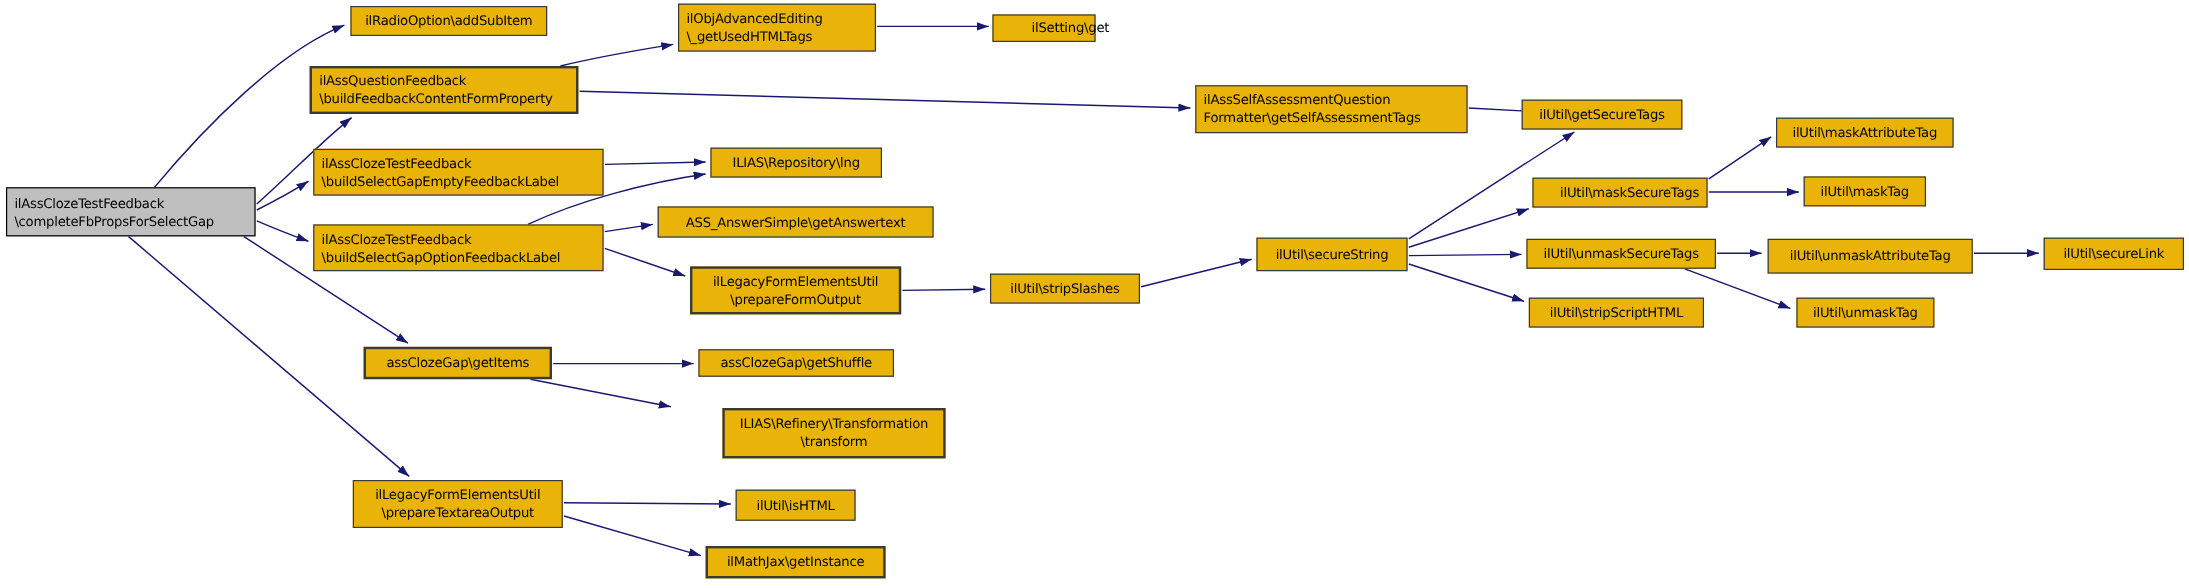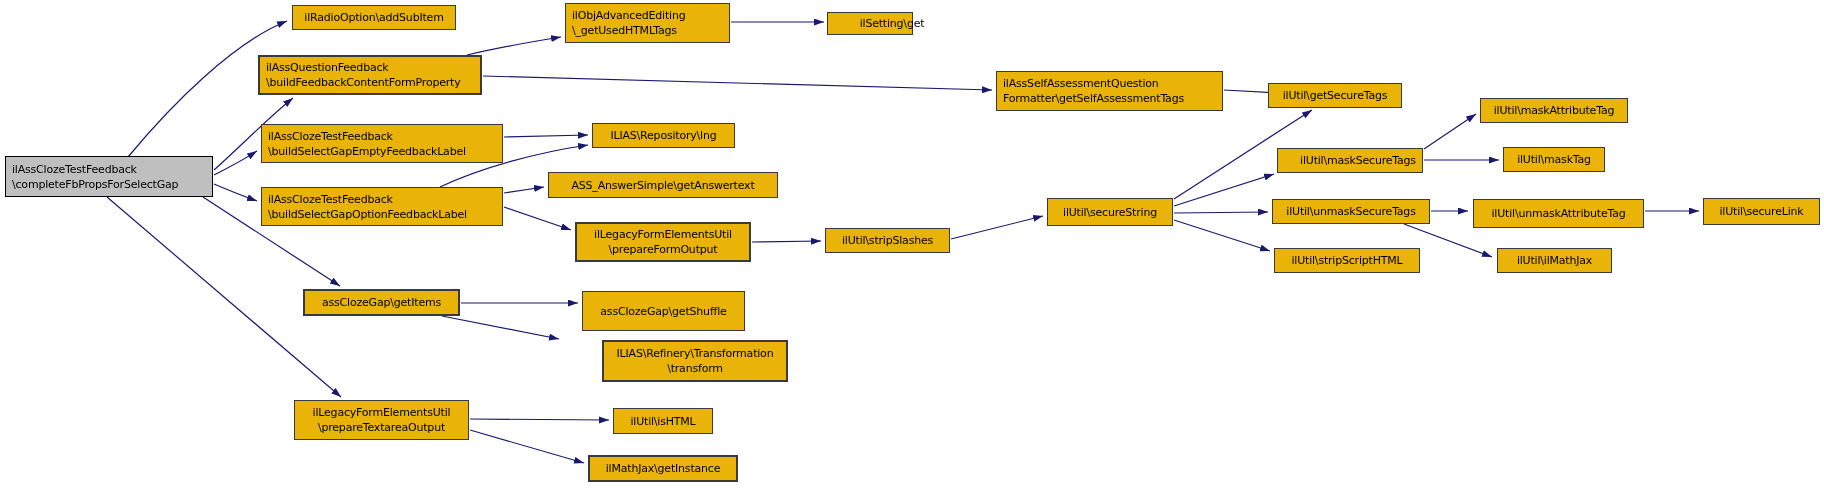--- a/index.html
+++ b/index.html
@@ -86,33 +86,33 @@
     <div class="node align-left" style="left: 261px; top: 187px; width: 242px; height: 39px;"><span class="lbl">ilAssClozeTestFeedback
 \buildSelectGapOptionFeedbackLabel</span></div>
     <div class="node align-left" style="left: 565px; top: 3px; width: 165px; height: 40px;"><span class="lbl">ilObjAdvancedEditing
 \_getUsedHTMLTags</span></div>
     <div class="node" style="left: 827px; top: 12px; width: 86px; height: 23px; padding-left: 44px;"><span class="lbl">ilSetting\get</span></div>
     <div class="node" style="left: 592px; top: 123px; width: 143px; height: 25px;"><span class="lbl">ILIAS\Repository\lng</span></div>
     <div class="node" style="left: 548px; top: 172px; width: 230px; height: 26px;"><span class="lbl">ASS_AnswerSimple\getAnswertext</span></div>
     <div class="node bold" style="left: 575px; top: 222px; width: 176px; height: 40px;"><span class="lbl">ilLegacyFormElementsUtil
 \prepareFormOutput</span></div>
     <div class="node bold" style="left: 303px; top: 289px; width: 157px; height: 27px;"><span class="lbl">assClozeGap\getItems</span></div>
-    <div class="node" style="left: 582px; top: 291px; width: 163px; height: 40px;"><span class="lbl">assClozeGap\getShuffle</span></div>
+    <div class="node" style="left: 582px; top: 291px; width: 163px; height: 23px;"><span class="lbl">assClozeGap\getShuffle</span></div>
     <div class="node bold" style="left: 564px; top: 340px; width: 186px; height: 42px; margin-left: 38px;"><span class="lbl">ILIAS\Refinery\Transformation
 \transform</span></div>
     <div class="node" style="left: 294px; top: 400px; width: 175px; height: 40px;"><span class="lbl">ilLegacyFormElementsUtil
 \prepareTextareaOutput</span></div>
     <div class="node" style="left: 613px; top: 408px; width: 100px; height: 26px;"><span class="lbl">ilUtil\isHTML</span></div>
     <div class="node bold" style="left: 588px; top: 455px; width: 150px; height: 27px;"><span class="lbl">ilMathJax\getInstance</span></div>
     <div class="node" style="left: 825px; top: 228px; width: 125px; height: 25px;"><span class="lbl">ilUtil\stripSlashes</span></div>
     <div class="node align-left" style="left: 996px; top: 71px; width: 227px; height: 40px;"><span class="lbl">ilAssSelfAssessmentQuestion
 Formatter\getSelfAssessmentTags</span></div>
     <div class="node" style="left: 1047px; top: 198px; width: 126px; height: 28px;"><span class="lbl">ilUtil\secureString</span></div>
     <div class="node" style="left: 1238px; top: 83px; width: 134px; height: 25px; margin-left: 30px;"><span class="lbl">ilUtil\getSecureTags</span></div>
     <div class="node" style="left: 1277px; top: 148px; width: 146px; height: 25px; padding-left: 16px;"><span class="lbl">ilUtil\maskSecureTags</span></div>
     <div class="node" style="left: 1272px; top: 199px; width: 158px; height: 25px;"><span class="lbl">ilUtil\unmaskSecureTags</span></div>
     <div class="node" style="left: 1274px; top: 248px; width: 146px; height: 25px;"><span class="lbl">ilUtil\stripScriptHTML</span></div>
     <div class="node" style="left: 1480px; top: 98px; width: 148px; height: 25px;"><span class="lbl">ilUtil\maskAttributeTag</span></div>
     <div class="node" style="left: 1503px; top: 147px; width: 102px; height: 25px;"><span class="lbl">ilUtil\maskTag</span></div>
     <div class="node" style="left: 1473px; top: 199px; width: 171px; height: 29px;"><span class="lbl">ilUtil\unmaskAttributeTag</span></div>
-    <div class="node" style="left: 1497px; top: 248px; width: 115px; height: 25px;"><span class="lbl">ilUtil\ilMathJax</span></div>
+    <div class="node" style="left: 1497px; top: 248px; width: 115px; height: 25px;"><span class="lbl">ilUtil\unmaskTag</span></div>
     <div class="node" style="left: 1703px; top: 198px; width: 117px; height: 27px;"><span class="lbl">ilUtil\secureLink</span></div>
   </div>
 
 </body></html>

